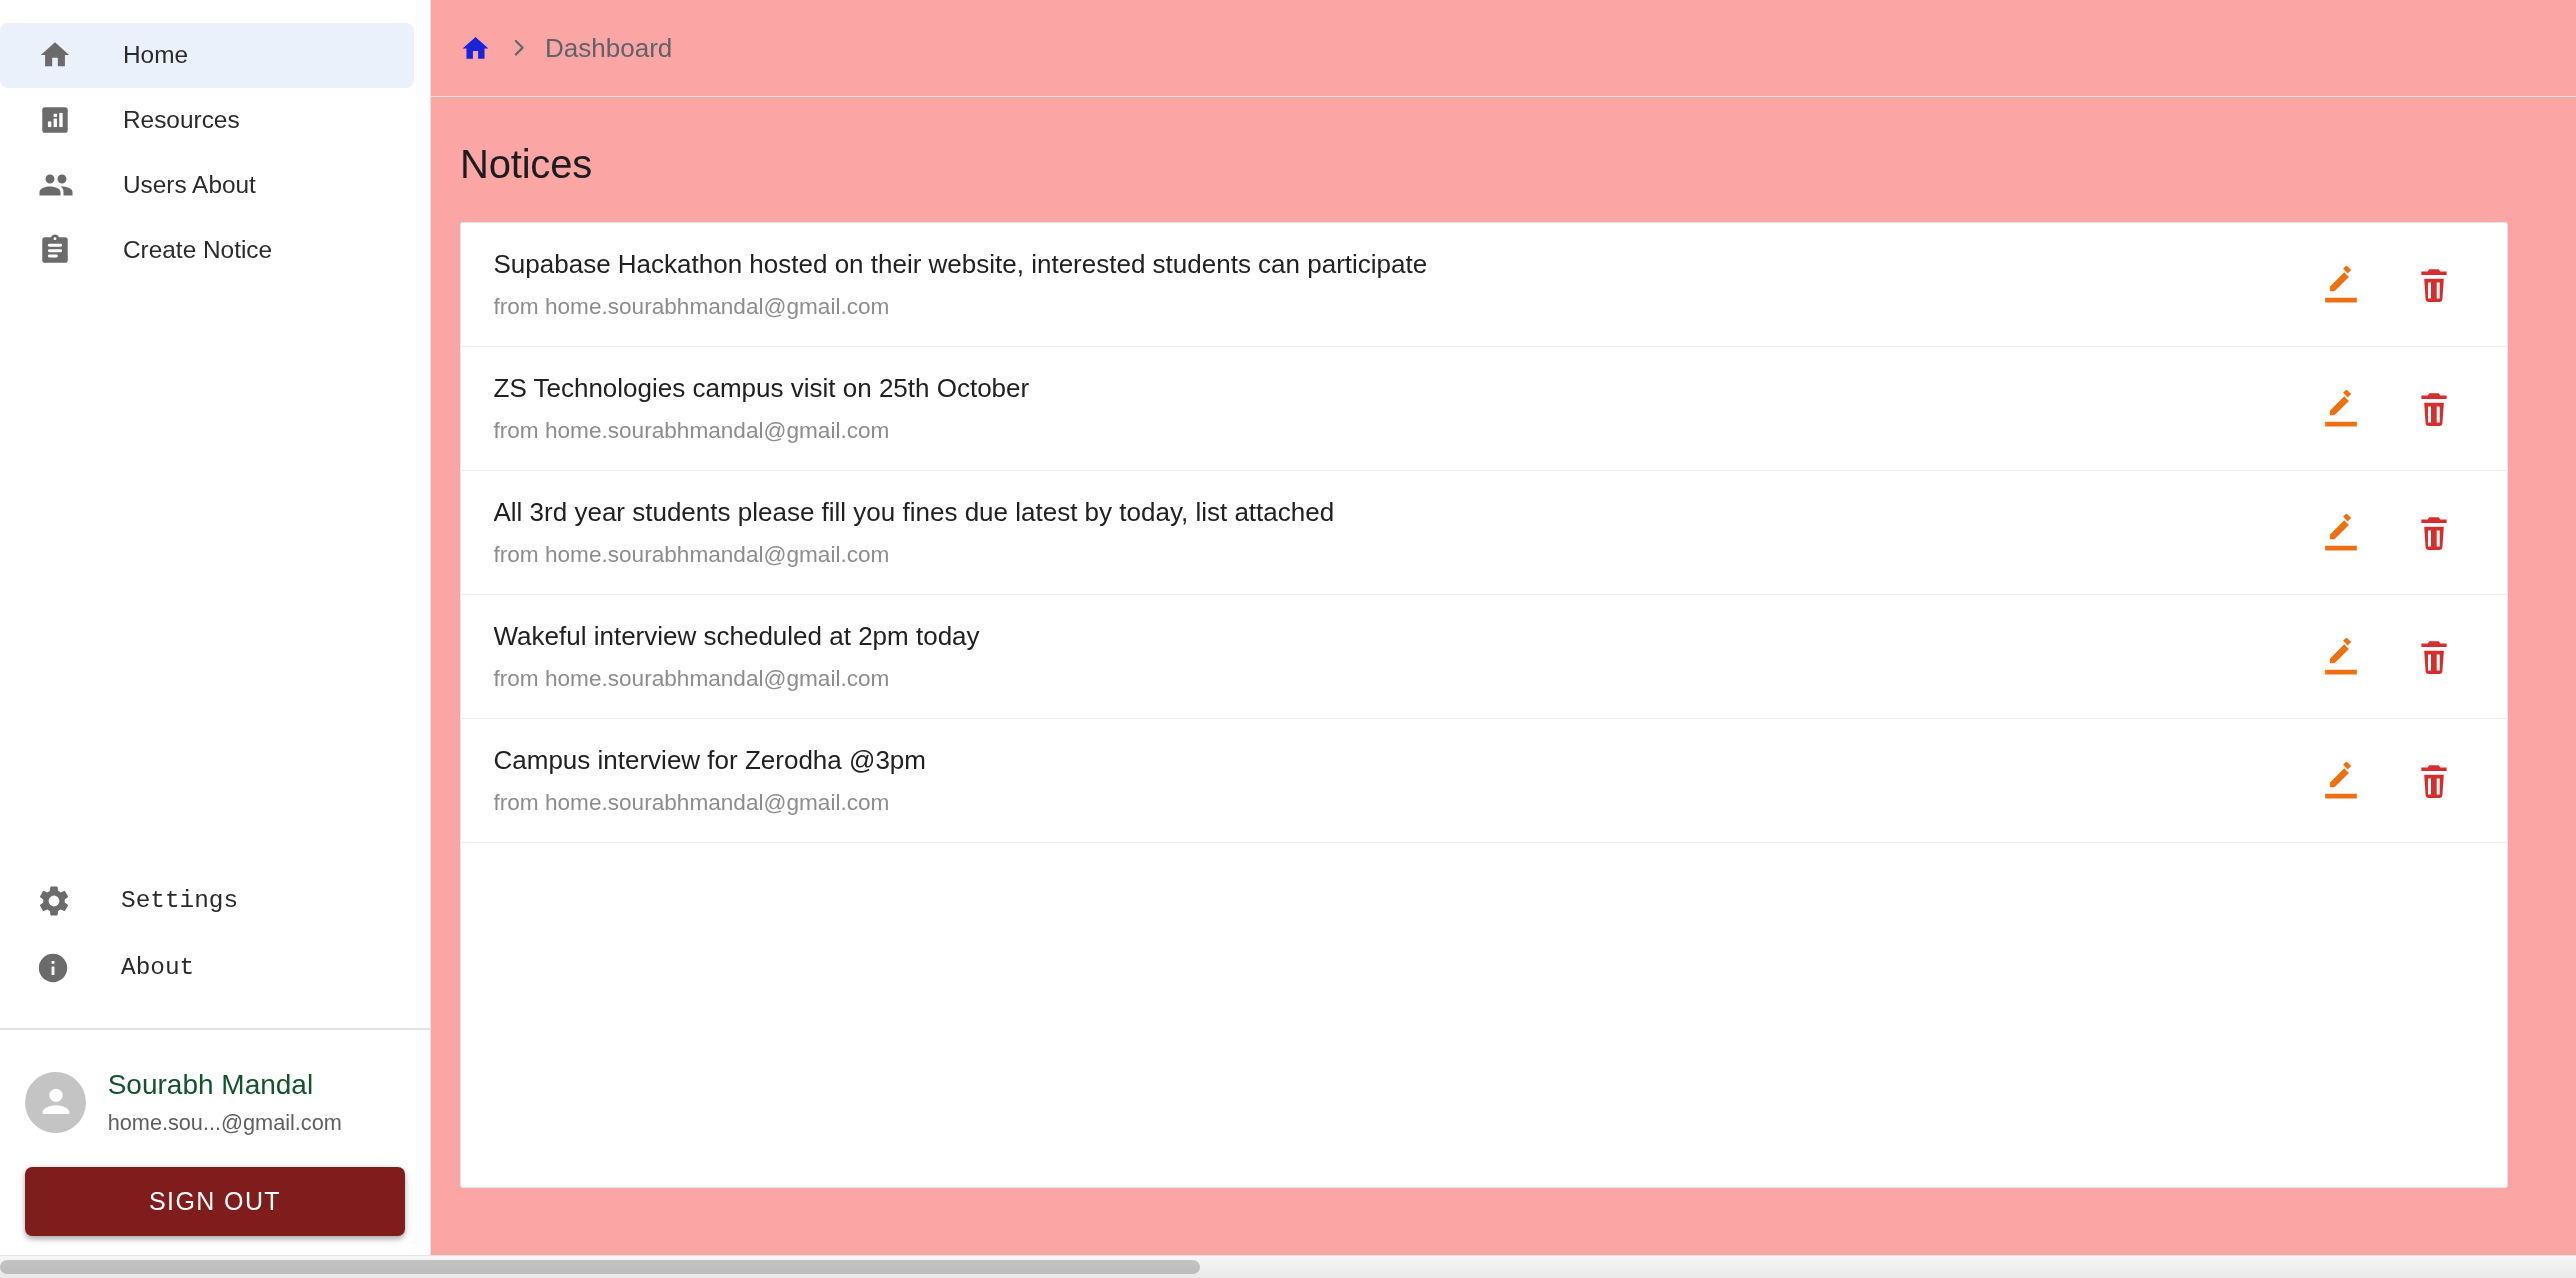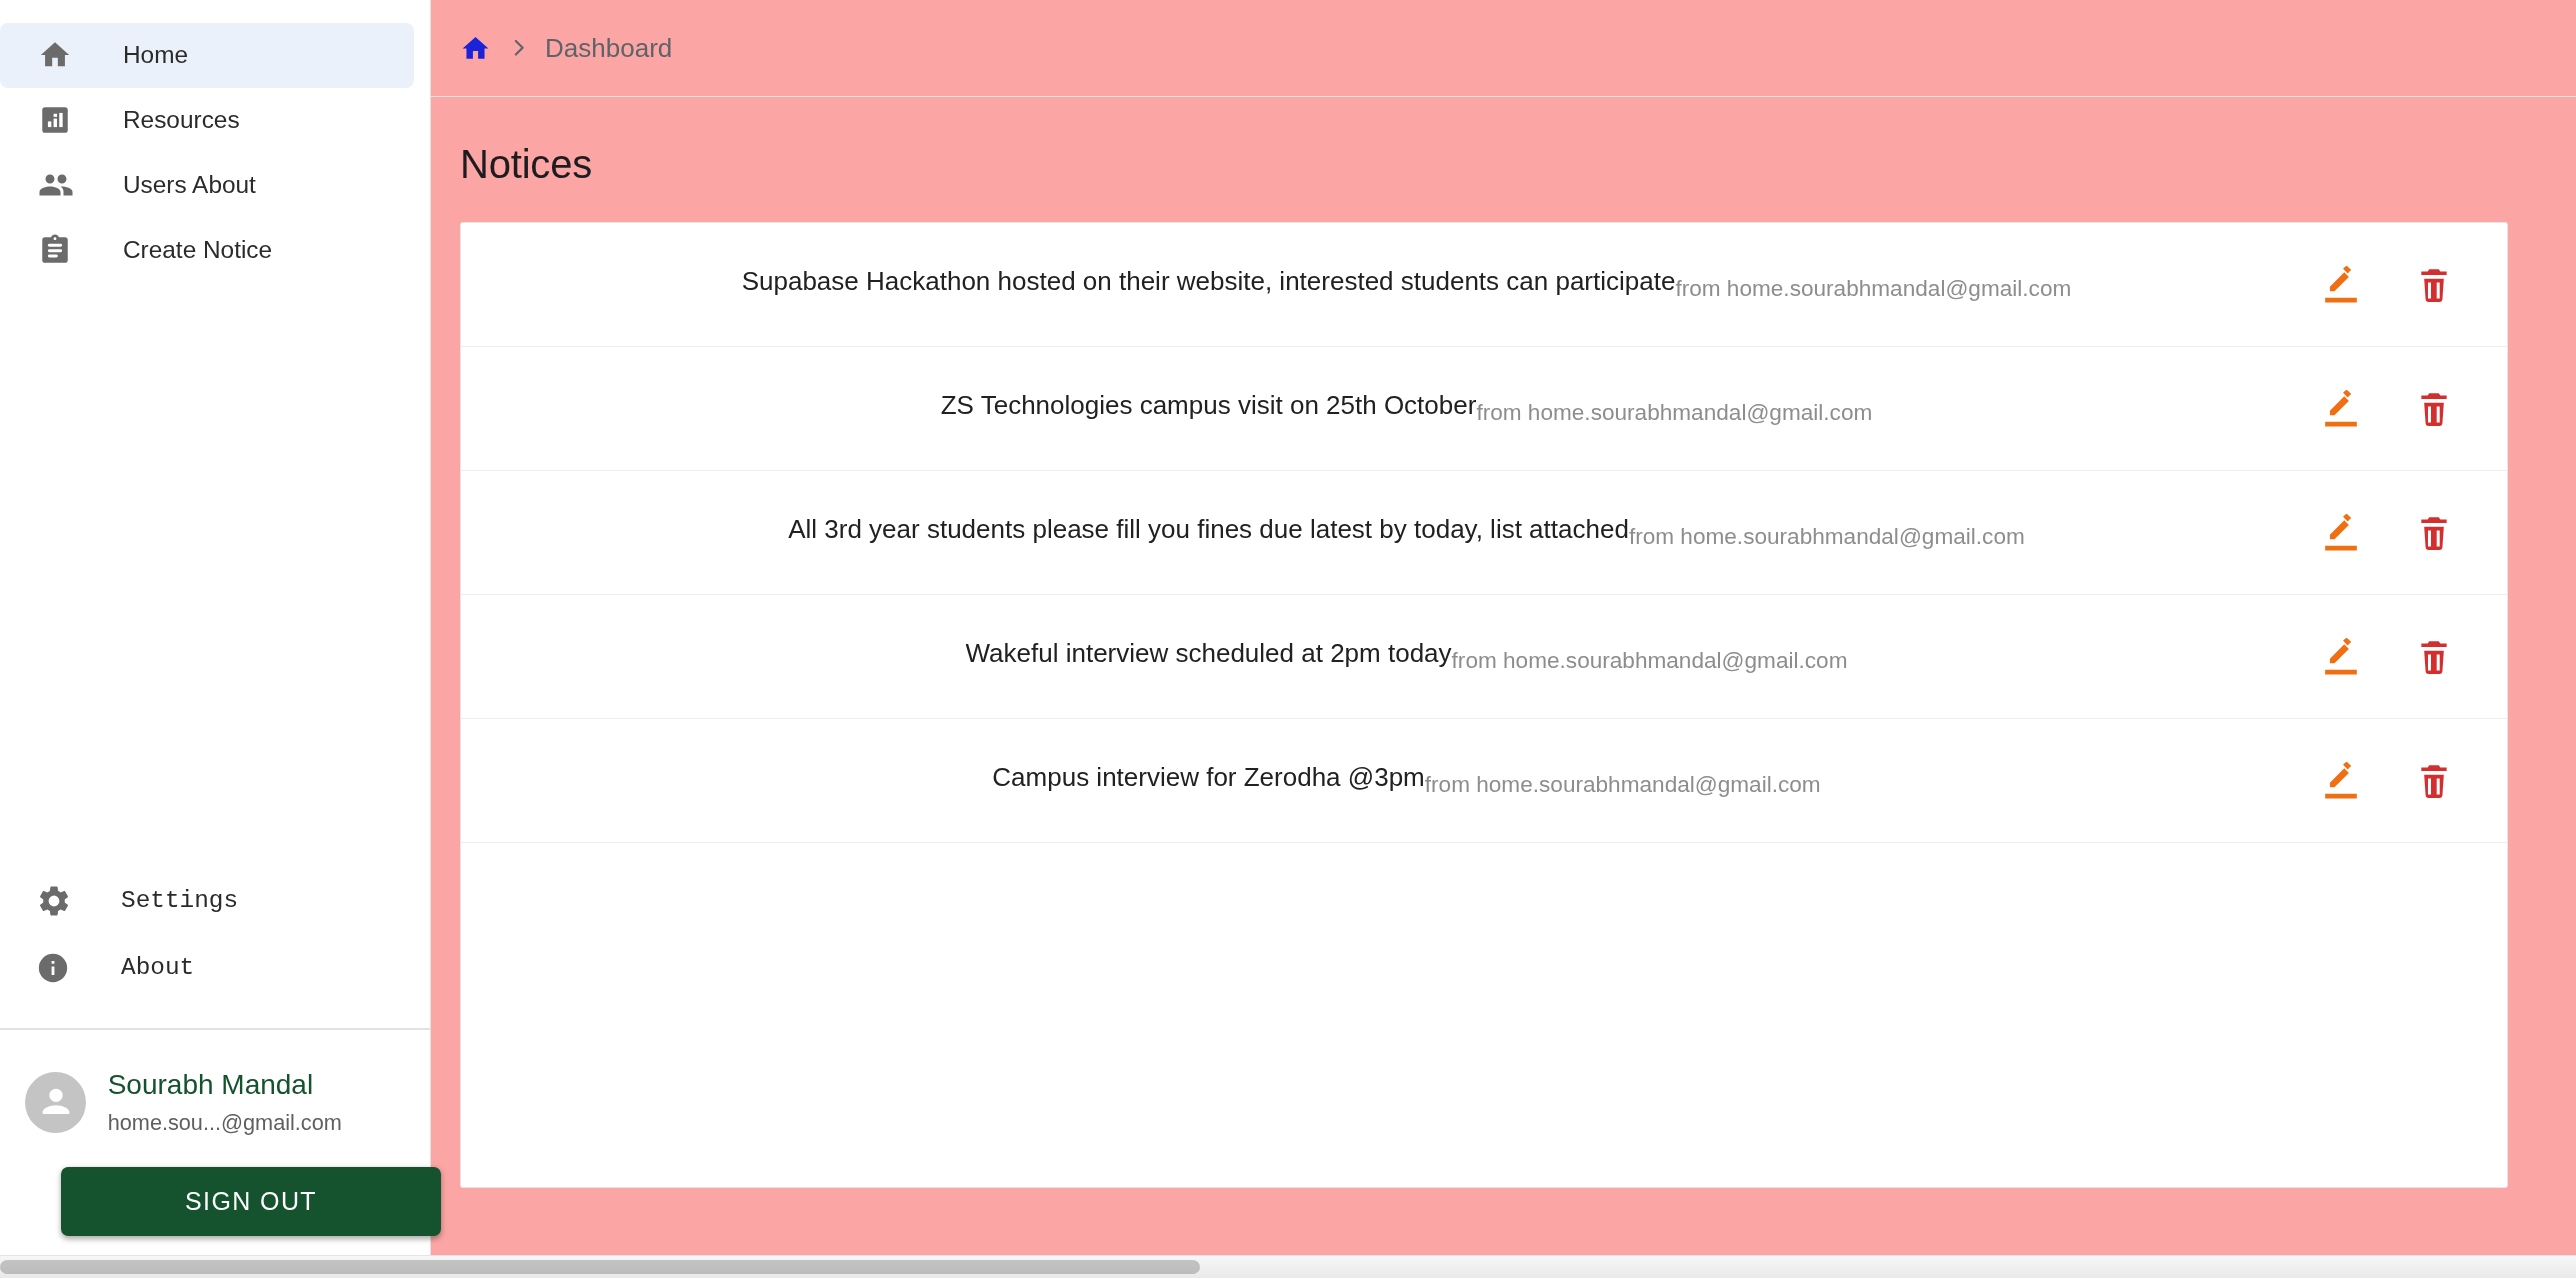--- a/index.html
+++ b/index.html
@@ -134,31 +134,30 @@
   }
 
   .signout-wrap {
     padding: 29px 25px 0 25px;
     flex: 0 0 auto;
   }
   .signout-btn {
     display: block;
     width: 100%;
     height: 69px;
-    background: #14532d;
+    background: #7f1d1d;
     color: #ffffff;
     border: none;
     border-radius: 7.2px;
     font-family: "Liberation Sans", sans-serif;
     font-size: 25px;
     font-weight: 500;
     letter-spacing: 1.4px;
     cursor: pointer;
     box-shadow: 0 2.7px 5.4px rgba(0,0,0,0.22), 0 2.7px 7.2px rgba(0,0,0,0.14);
-    margin-left: 36px;
   }
 
   .sidebar-bottom-pad { height: 42px; flex: 0 0 42px; }
 
   
   .main {
     flex: 1 1 auto;
     height: 100%;
     display: flex;
     flex-direction: column;
@@ -222,21 +221,21 @@
     align-items: center;
     border-bottom: 1.8px solid #ededef;
     padding: 0 32.5px 0 32.5px;
     height: 124px;
   }
 
   .notice-text {
     flex: 1 1 auto;
     min-width: 0;
     display: flex;
-    flex-direction: row;
+    flex-direction: column;
     justify-content: center;
   }
   .notice-title {
     font-size: 26px;
     color: #212121;
     line-height: 1.35;
     white-space: nowrap;
     overflow: hidden;
     text-overflow: ellipsis;
   }

